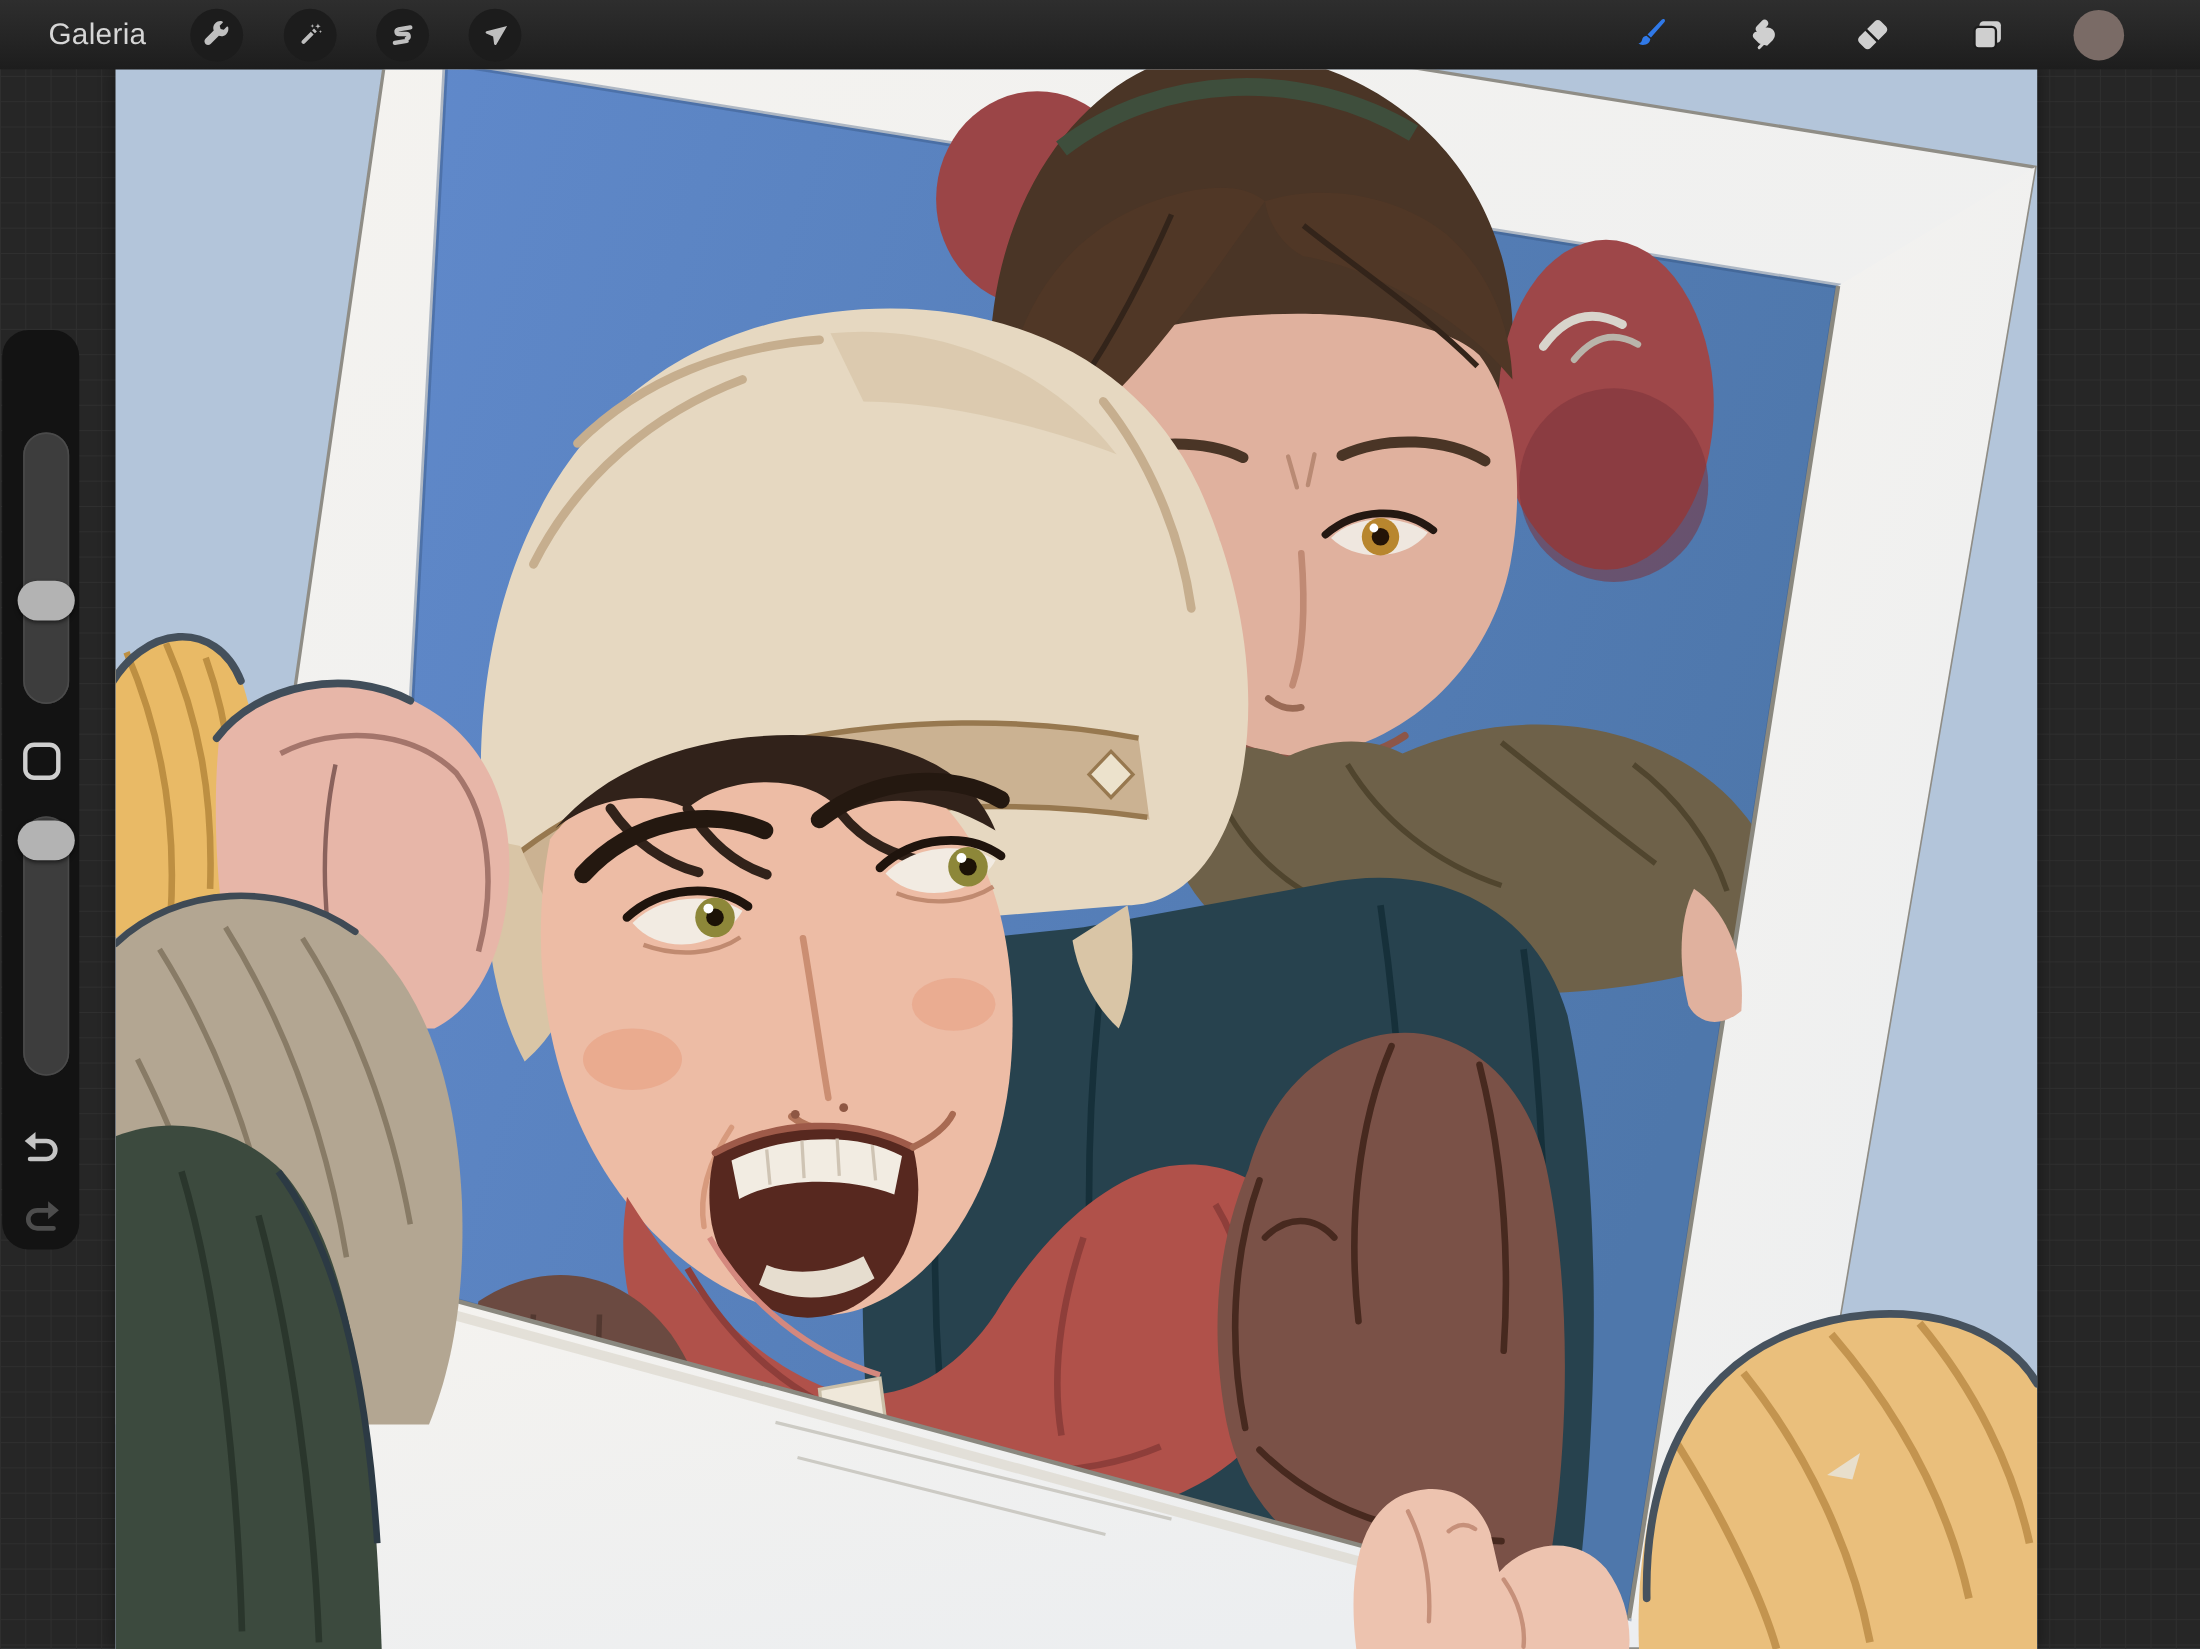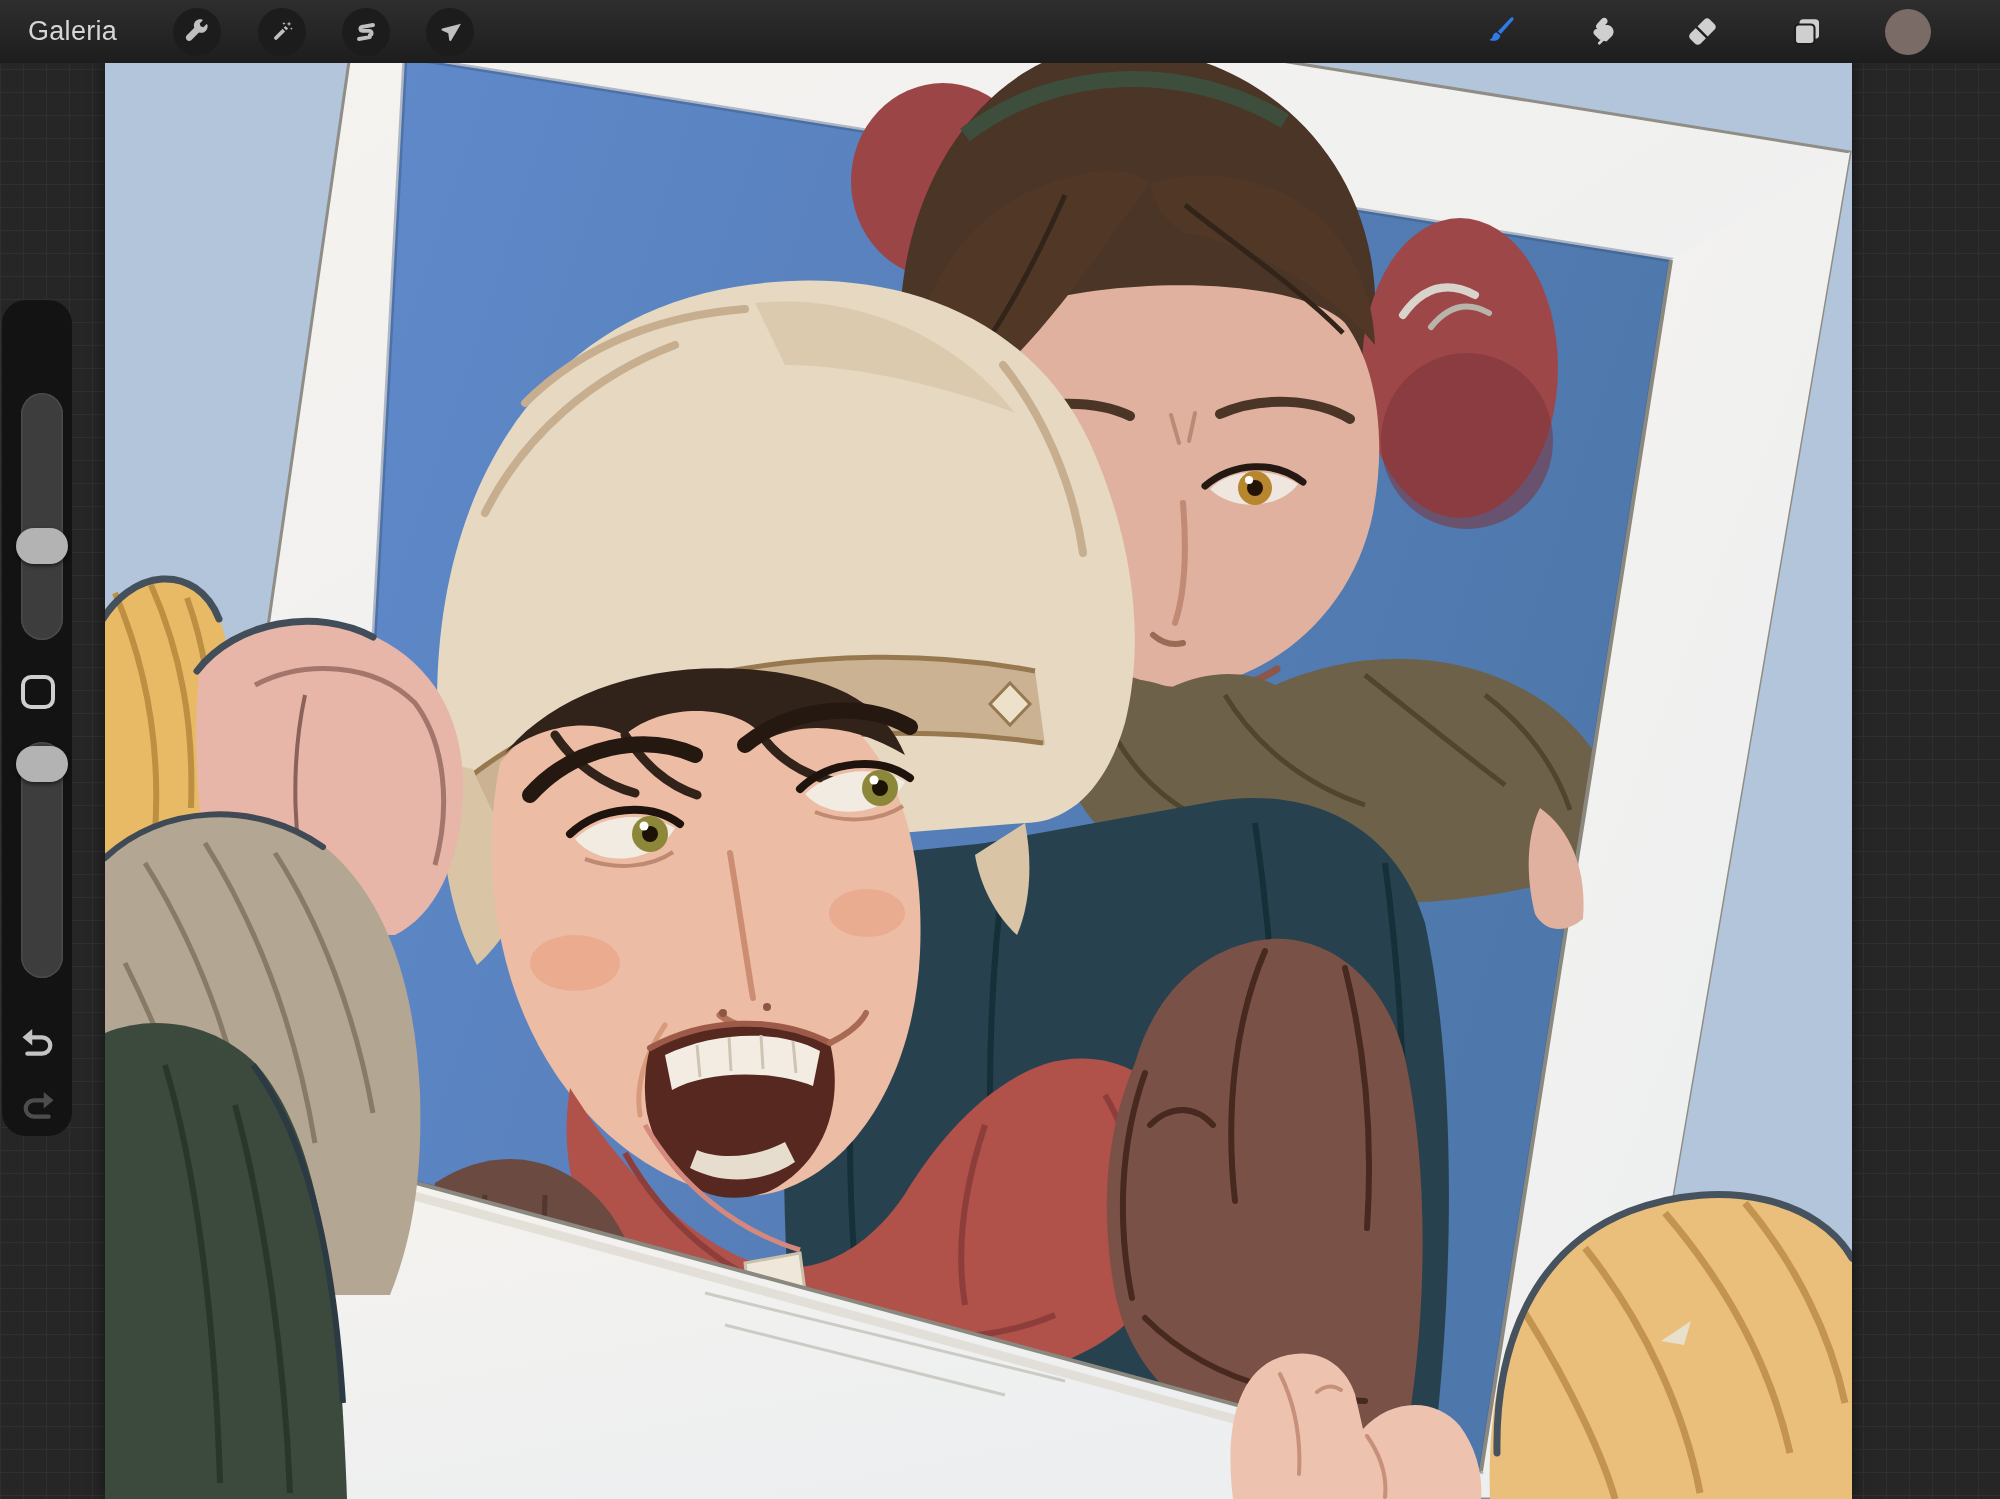--- a/index.html
+++ b/index.html
@@ -12,21 +12,21 @@
       linear-gradient(90deg,#2f2f2f 1px, transparent 1px);
     background-size:23px 23px;
   }
   
   .toolbar{
     position:absolute;left:0;top:0;width:2000px;height:63px;
     background:linear-gradient(180deg,#2e2e2e 0%,#252525 55%,#1d1d1d 100%);
     z-index:30;display:flex;align-items:center;
   }
   .gallery-label{
-    position:absolute;left:28px;top:0;height:63px;display:flex;align-items:center;
+    position:absolute;left:44px;top:0;height:63px;display:flex;align-items:center;
     color:#d6d6d6;font-size:27px;letter-spacing:.3px;cursor:default;
   }
   .tb-circle{
     position:absolute;top:8px;width:48px;height:48px;border-radius:50%;
     background:#1c1c1c;display:flex;align-items:center;justify-content:center;
   }
   .tb-flat{
     position:absolute;top:8px;width:48px;height:48px;border-radius:8px;
     display:flex;align-items:center;justify-content:center;
   }

